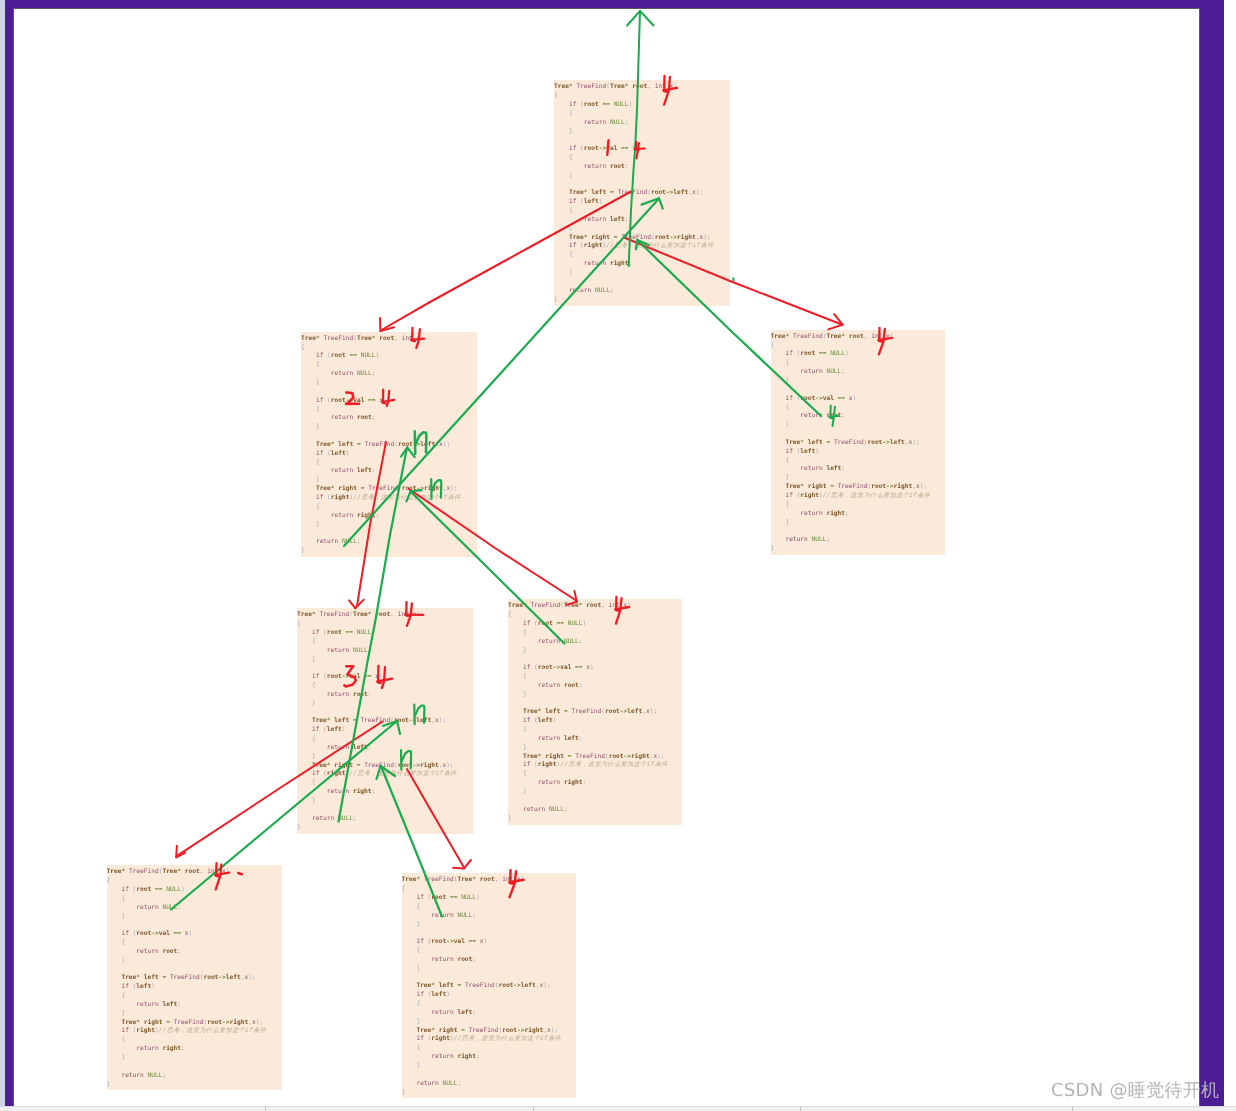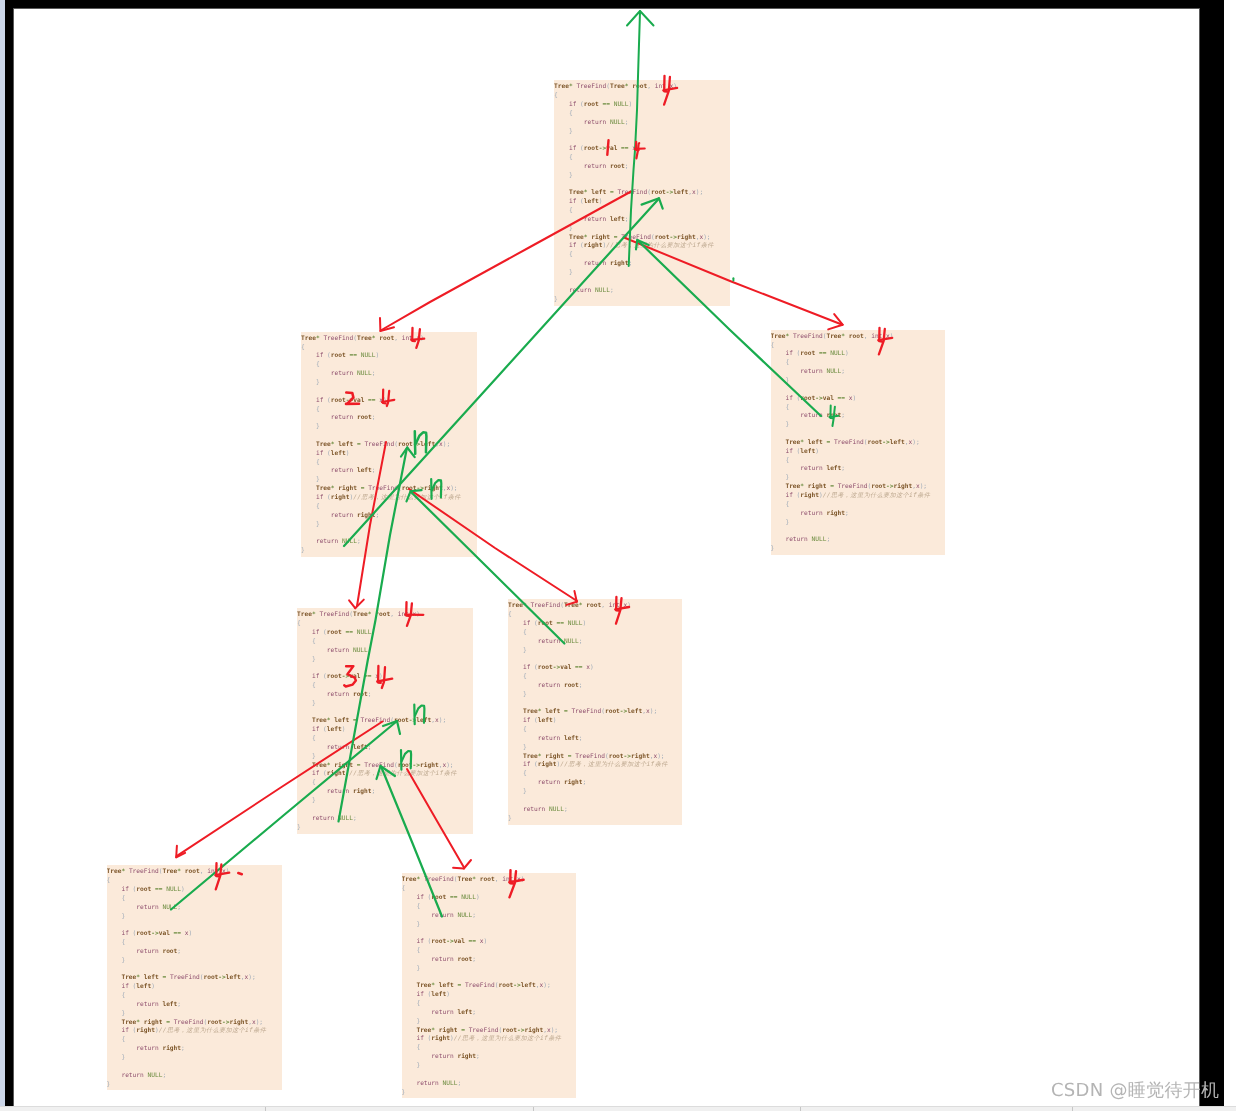--- a/index.html
+++ b/index.html
@@ -1,20 +1,20 @@
 <!DOCTYPE html>
 <html><head>
 <meta charset="utf-8">
 <title>Recursion call tree</title>
 <style>
   html,body{margin:0;padding:0;background:#fff;}
   body{width:1236px;height:1111px;overflow:hidden;
        font-family:"DejaVu Sans",sans-serif;
        -webkit-font-smoothing:antialiased;text-rendering:geometricPrecision;}
-  #page{position:relative;width:1224px;height:1111px;background:#000000;}
+  #page{position:relative;width:1224px;height:1111px;background:#4c1d95;}
   #leftstrip{position:absolute;left:0;top:0;width:4.6px;height:1106px;background:#ccd6e8;}
   #paper{position:absolute;left:13px;top:8px;width:1187px;height:1105px;
          background:#fff;border:1.3px solid #5a5a5a;border-bottom:none;box-sizing:border-box;}
   #blocks{position:absolute;left:0;top:0;width:1236px;height:1111px;}
   .codeblock{position:absolute;-webkit-font-smoothing:antialiased;filter:opacity(1);background:#fbeada;white-space:pre;overflow:hidden;
              font-family:"DejaVu Sans Mono",monospace;font-size:6.2px;line-height:8.85px;padding-top:3.3px;box-sizing:border-box;}
   .cl{display:block;height:8.85px;}
   .ty{color:#7a5226;font-weight:bold}
   .fn{color:#8f4f6d}
   .kw{color:#8f4f6d}

